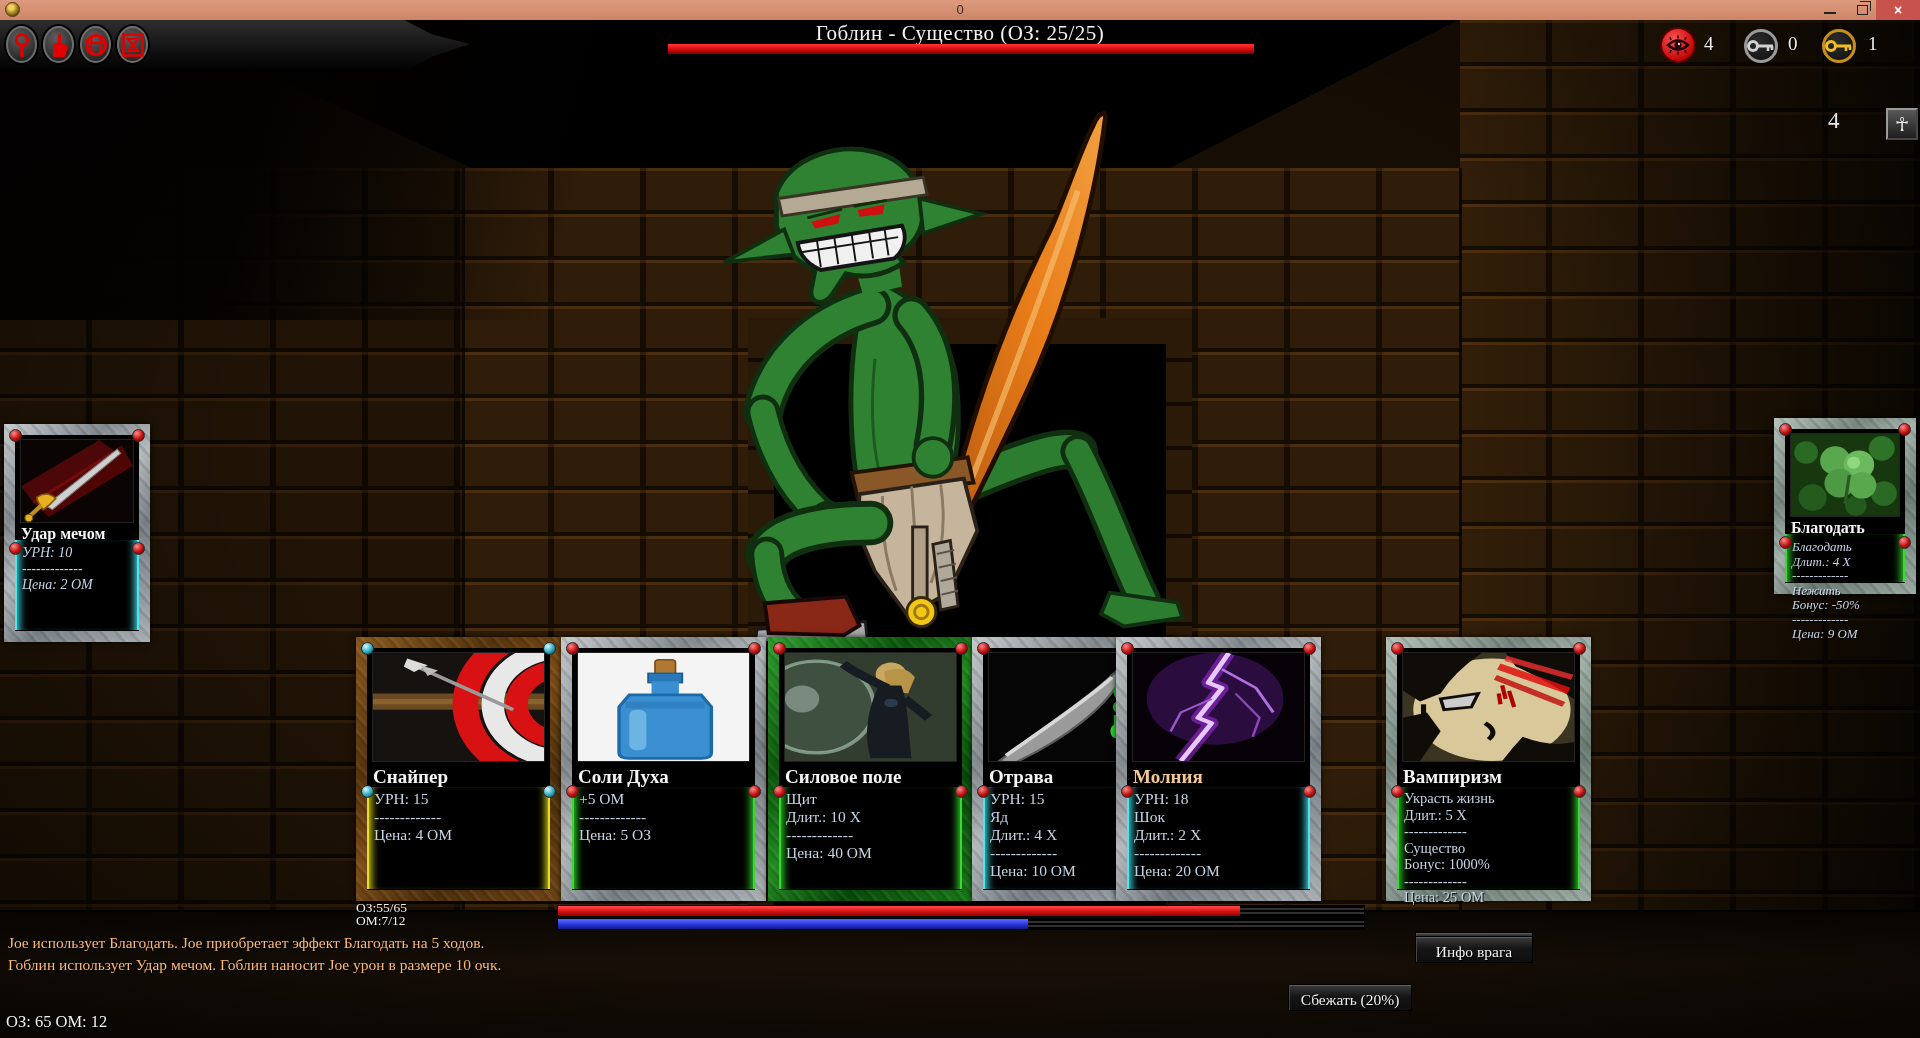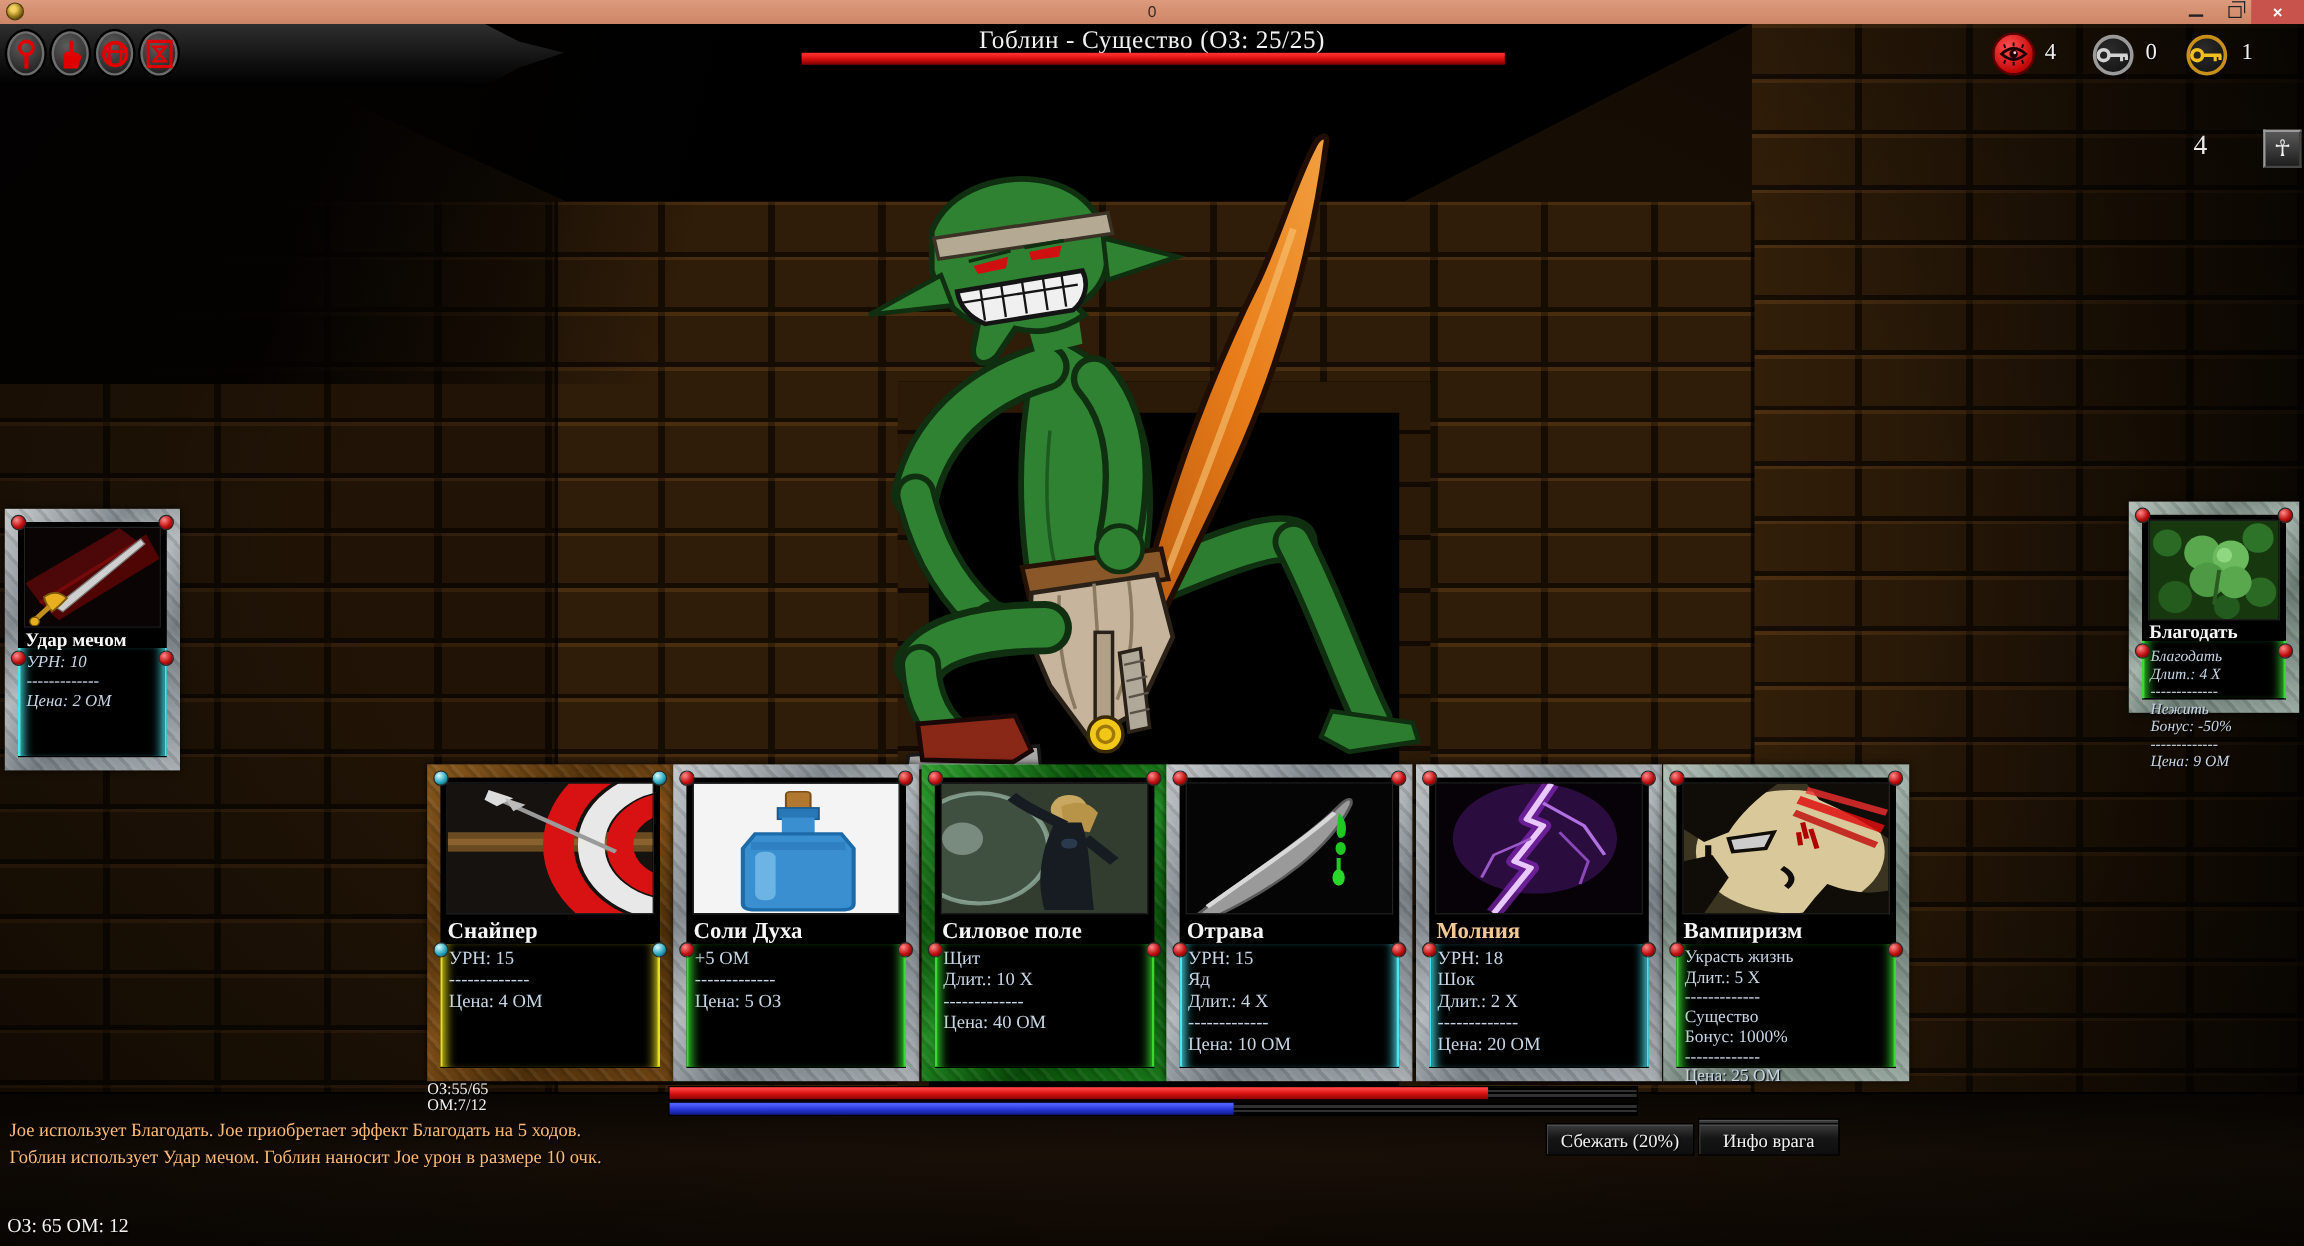--- a/index.html
+++ b/index.html
@@ -443,21 +443,21 @@
     <div class="cbody">
       <div>УРН: 15</div>
       <div>Яд</div>
       <div>Длит.: 4 Х</div>
       <div>-------------</div>
       <div>Цена: 10 ОМ</div>
     </div>
     <div class="glow glow-cyan"></div>
   </div>
 
-  <div class="card card-hand frame-stone" style="left:1180px">
+  <div class="card card-hand frame-stone" style="left:1116px">
     <div class="gem gem-red g-tl"></div>
     <div class="gem gem-red g-tr"></div>
     <div class="gem gem-red g-ml"></div>
     <div class="gem gem-red g-mr"></div>
     <div class="card-inner"></div>
     <div class="cimg">
       <svg viewBox="0 0 100 80" preserveAspectRatio="none">
           <rect width="100" height="80" fill="#060208"></rect>
         <ellipse cx="48" cy="34" rx="40" ry="34" fill="rgba(140,40,210,.28)"></ellipse>
         <polyline points="56,0 44,22 52,26 38,48 46,52 28,80" fill="none" stroke="#a030e0" stroke-width="8" opacity=".55" stroke-linejoin="round"></polyline>
@@ -520,17 +520,17 @@
     <div class="bar-fill hp-fill" style="width: 84.6%;"></div>
   </div>
   <div class="bar" style="top:918px">
     <div class="bar-fill mp-fill" style="width: 58.3%;"></div>
   </div>
 
   <div class="log-line" style="top:934px">Joe использует Благодать.  Joe приобретает эффект Благодать на 5 ходов.</div>
   <div class="log-line" style="top:956px">Гоблин использует Удар мечом. Гоблин наносит Joe урон в размере 10 очк.</div>
 
   <button class="abtn" style="left:1415px; top:932px; width:118px">Пропуск</button>
-  <button class="abtn" style="left:1288px; top:936px; width:124px">Сбежать (20%)</button>
+  <button class="abtn" style="left:1288px; top:984px; width:124px">Сбежать (20%)</button>
   <button class="abtn" style="left:1415px; top:936px; width:118px">Инфо врага</button>
 
   <div class="footer-stats">ОЗ: 65 ОМ: 12</div>
 </div>
 
 </body></html>

